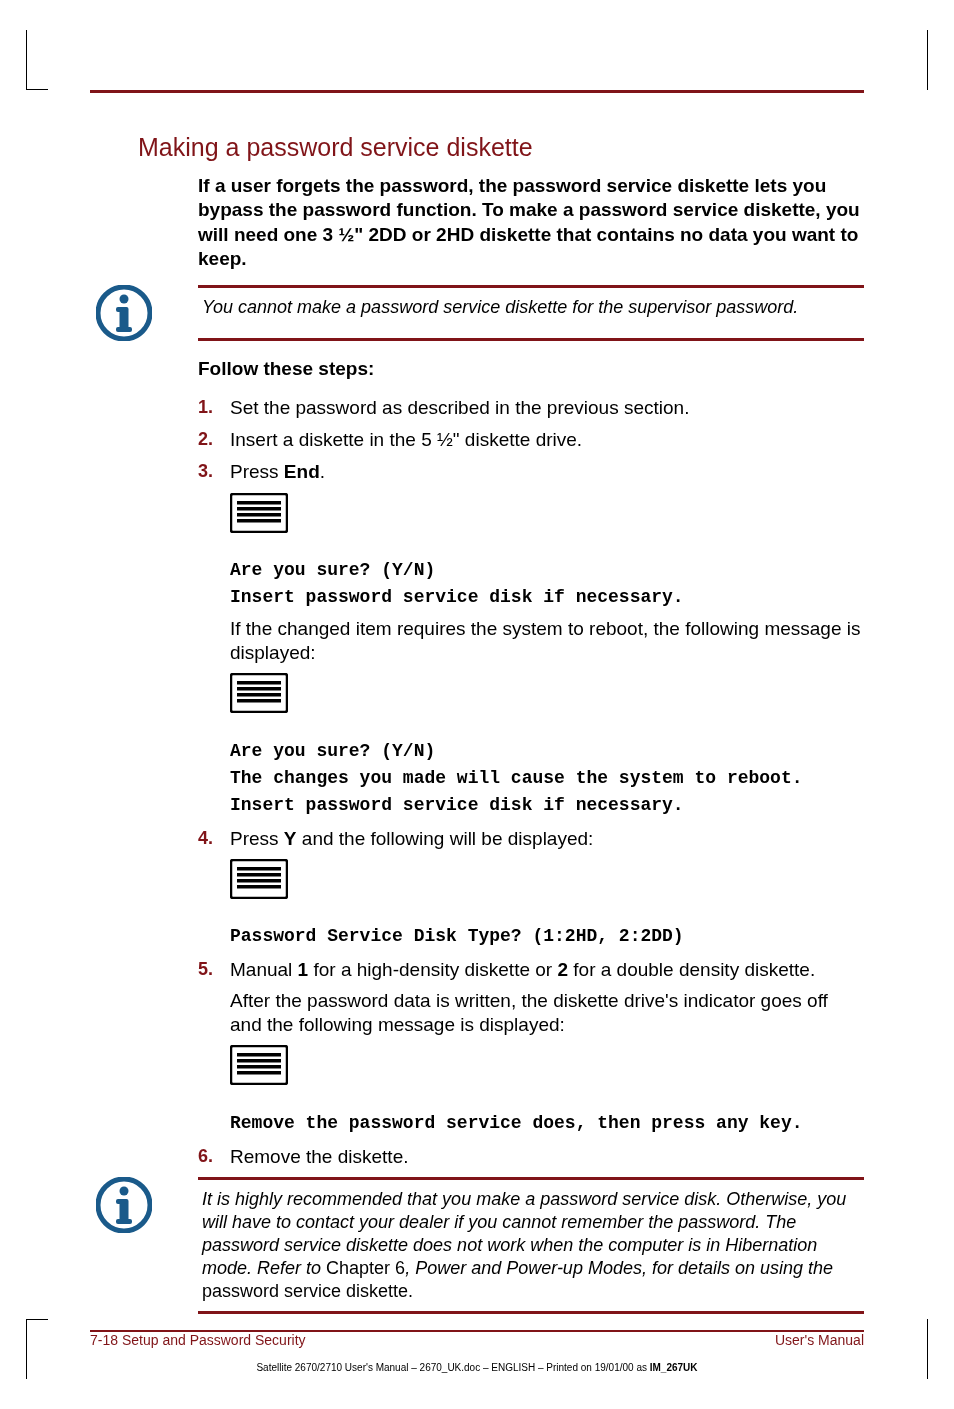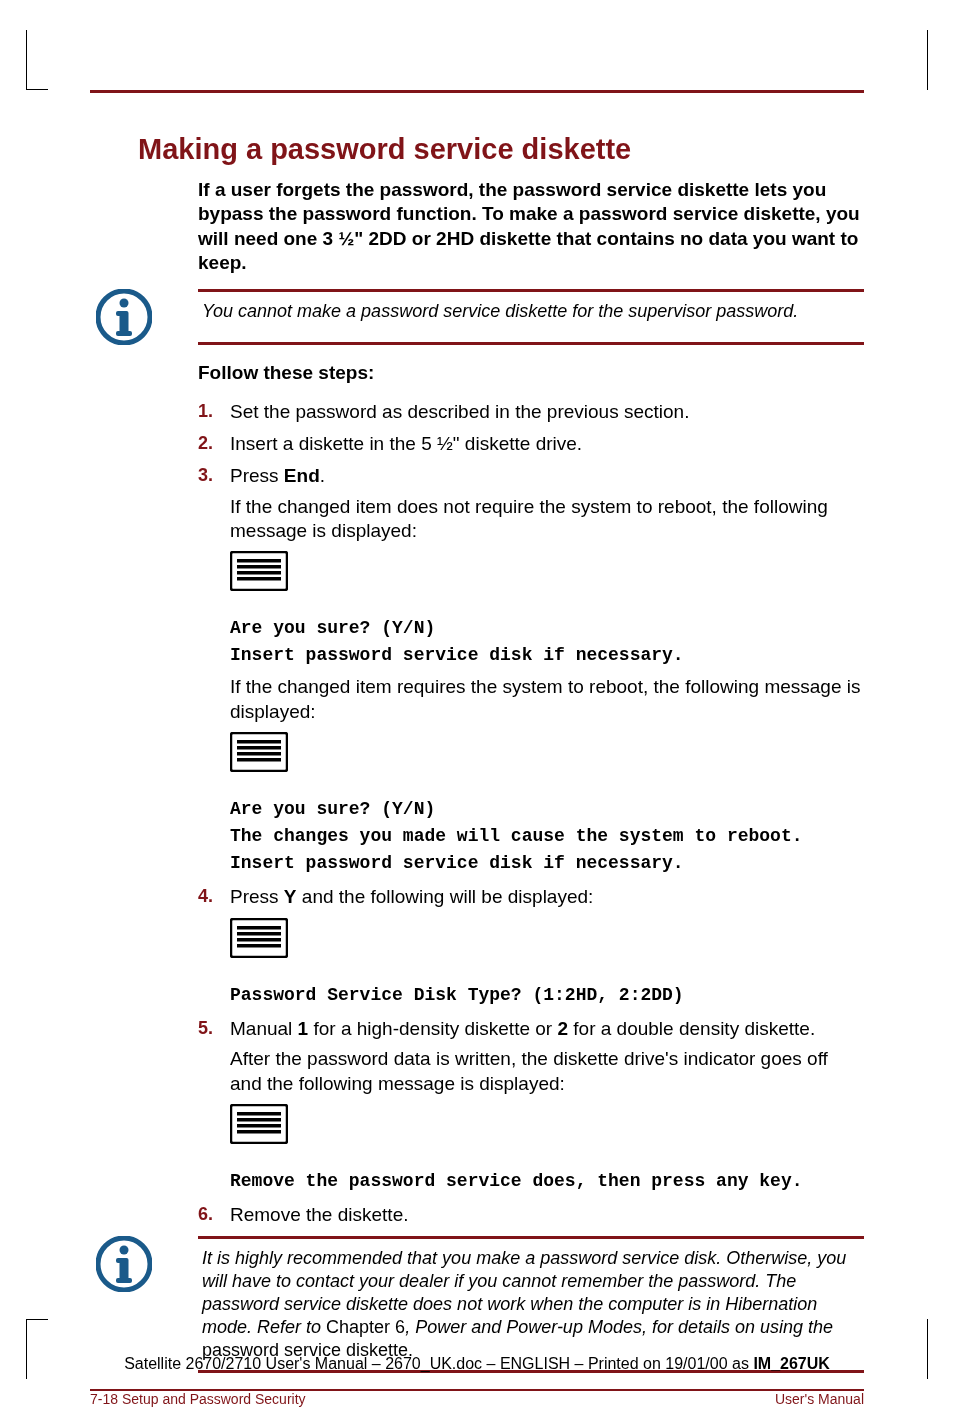--- a/index.html
+++ b/index.html
@@ -20,21 +20,21 @@
     position: absolute;
     top: 90px;
     left: 90px;
     right: 90px;
     bottom: 90px;
     display:flex;
     flex-direction:column;
   }
   .top-rule { border-top: 3px solid #801418; margin-bottom: 40px; }
   .content { flex:1; padding-left: 0; }
-  .heading { color:#801418; font-size:29px; font-weight:bold; margin-left:48px; margin-bottom:12px; }
+  .heading { color:#801418; font-size:25px; font-weight:normal; margin-left:48px; margin-bottom:12px; }
   .para { font-size:19px; line-height:1.28; margin-left:108px; margin-bottom:14px;font-weight:bold; }
 
   .note-box { display:flex; margin-left:0; margin-bottom:16px; }
   .note-icon-col { width:108px; flex:none; display:flex; align-items:flex-start; justify-content:flex-start; padding-left:6px; }
   .note-text-col { flex:1; border-top:3px solid #801418; border-bottom:3px solid #801418; padding:8px 4px; font-style:italic; font-size:18px; line-height:1.28; }
   .note-text-col em.upright { font-style:normal; }
 
   .info-icon { width:56px; height:56px; }
   .info-icon svg { width:56px; height:56px; }
 
@@ -55,21 +55,21 @@
     justify-content:space-between;
     color:#801418;
     font-size:14px;
     margin-top:auto;
   }
   .printline {
     position:absolute;
     bottom:36px;
     left:0; right:0;
     text-align:center;
-    font-size:16px;
+    font-size:10px;
     color:#000;
   }
   .printline .doccode { font-weight:bold; }
   b { font-weight:bold; }
 </style>
 </head>
 <body>
 
 <div class="crop-tl"></div>
 <div class="crop-tr"></div>
@@ -99,21 +99,20 @@
       <div class="note-text-col">You cannot make a password service diskette for the supervisor password.</div>
     </div>
 
     <div class="para">Follow these steps:</div>
 
     <ol class="steps">
       <li><span>Set the password as described in the previous section.</span></li>
       <li><span>Insert a diskette in the 5 ½" diskette drive.</span></li>
       <li>
         <span>Press </span><b>End</b><span>.</span>
-        <div class="sub">If the changed item does not require the system to reboot, the following message is displayed:</div>
         <div class="screen-block">
           <span class="screen-icon">
             <svg viewBox="0 0 58 40" width="58" height="40">
                 <rect x="1" y="1" width="56" height="38" rx="2" fill="#fff" stroke="#000" stroke-width="2.5"></rect>
                 <rect x="7" y="8" width="44" height="3.5" fill="#000"></rect>
                 <rect x="7" y="14" width="44" height="3.5" fill="#000"></rect>
                 <rect x="7" y="20" width="44" height="3.5" fill="#000"></rect>
                 <rect x="7" y="26" width="44" height="3.5" fill="#000"></rect>
               </svg>
           </span>

